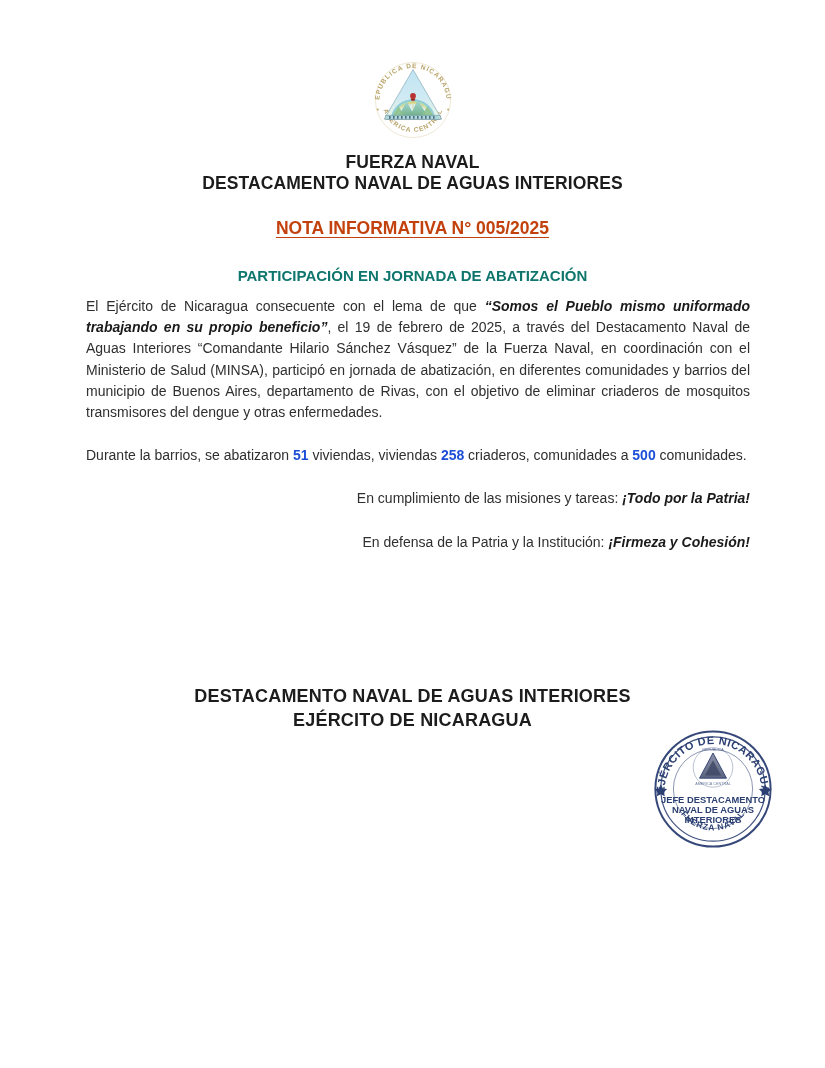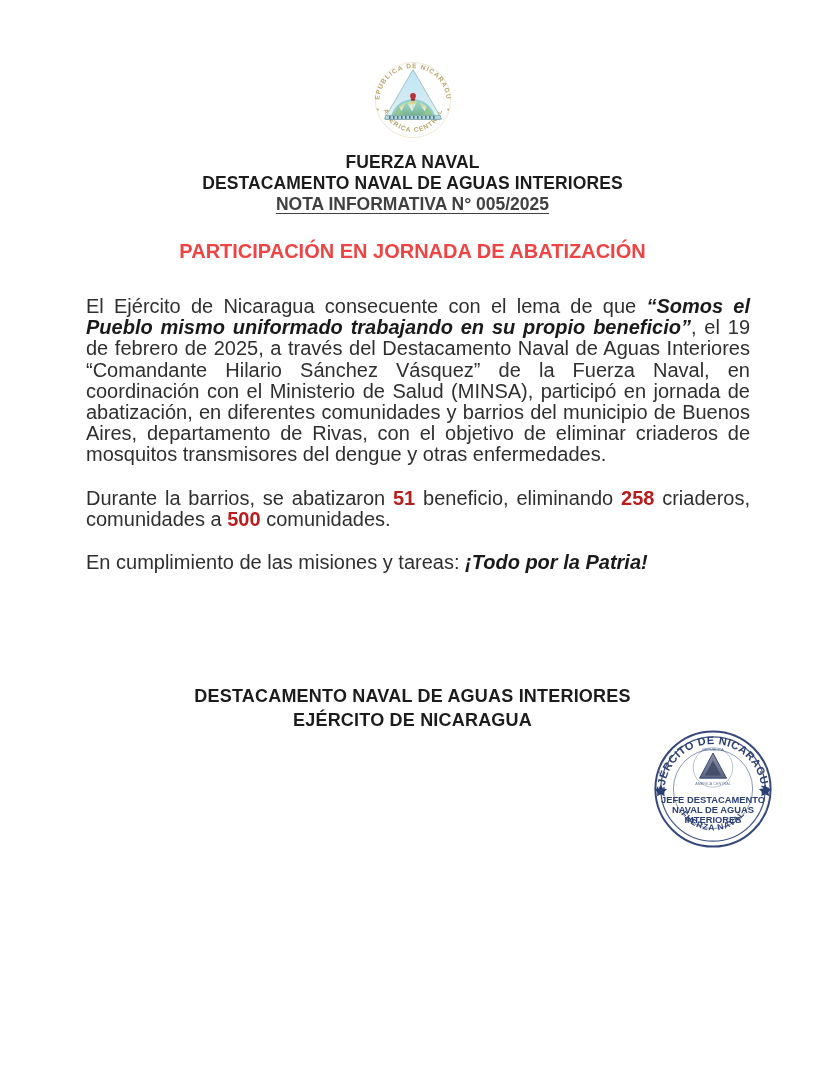--- a/index.html
+++ b/index.html
@@ -47,56 +47,57 @@
     text-align: center;
   }
   .hdr-line {
     font-weight: bold;
     font-size: 17.5px;
     letter-spacing: 0.1px;
     line-height: 21px;
     color: #1c1c1c;
   }
   .nota-line {
+    margin-top: 24px;
     font-weight: bold;
     font-size: 17.5px;
     line-height: 21px;
-    color: #404040;
+    color: #c2410c;
   }
   .nota-line span.u {
     text-decoration: underline;
     text-underline-offset: 3px;
   }
   .subject-line {
     margin-top: 26px;
     font-weight: bold;
-    font-size: 20px;
+    font-size: 15px;
     line-height: 21px;
-    color: #ef4444;
+    color: #0f766e;
   }
 
   
   .body-block {
     position: absolute;
     top: 296px;
     left: 86px;
     width: 664px;
   }
   .para {
-    font-size: 20px;
+    font-size: 14px;
     line-height: 21.2px;
     text-align: justify;
     text-justify: inter-word;
     color: #2f2f2f;
     margin: 0 0 19px 0;
   }
   .para.last-nojust {
-    text-align: left;
-  }
-  .para b { font-weight: bold; color: #b91c1c; }
+    text-align: right;
+  }
+  .para b { font-weight: bold; color: #1d4ed8; }
   .para .bi {
     font-weight: bold;
     font-style: italic;
     color: #1a1a1a;
   }
   .gap-md { margin-bottom: 22px; }
 
   
   .sign-block {
     position: absolute;
@@ -208,24 +209,25 @@
     <div class="nota-line">
       <span class="u">NOTA INFORMATIVA N° 005/2025</span>
     </div>
     <div class="subject-line">PARTICIPACIÓN EN JORNADA DE ABATIZACIÓN</div>
   </div>
 
   <div class="body-block">
 
     <p class="para gap-md"><span>El Ejército de Nicaragua consecuente con el lema de que </span><span class="bi">“Somos el Pueblo mismo uniformado trabajando en su propio beneficio”</span><span>, el 19 de febrero de 2025, a través del Destacamento Naval de Aguas Interiores “Comandante Hilario Sánchez Vásquez” de la Fuerza Naval, en coordinación con el Ministerio de Salud (MINSA), participó en jornada de abatización, en diferentes comunidades y barrios del municipio de Buenos Aires, departamento de Rivas, con el objetivo de eliminar criaderos de mosquitos transmisores del dengue y otras enfermedades.</span></p>
 
-    <p class="para gap-md"><span>Durante la barrios, se abatizaron </span><b>51</b><span> beneficio, eliminando </span><b>258</b><span> criaderos, comunidades a </span><b>500</b><span> comunidades.</span></p>
+    <p class="para gap-md"><span>Durante la barrios, se abatizaron </span><b>51</b><span> viviendas, viviendas </span><b>258</b><span> criaderos, comunidades a </span><b>500</b><span> comunidades.</span></p>
 
     <p class="para last-nojust gap-md"><span>En cumplimiento de las misiones y tareas: </span><span class="bi">¡Todo por la Patria!</span></p>
 
+    <p class="para last-nojust gap-md"><span>En defensa de la Patria y la Institución: </span><span class="bi">¡Firmeza y Cohesión!</span></p>
 
   </div>
 
   <div class="sign-block">
     <div class="sign-line">DESTACAMENTO NAVAL DE AGUAS INTERIORES</div>
     <div class="sign-line">EJÉRCITO DE NICARAGUA</div>
   </div>
 
   <div class="seal">
     <svg viewBox="0 0 140 140" width="126" height="126" aria-hidden="true">

